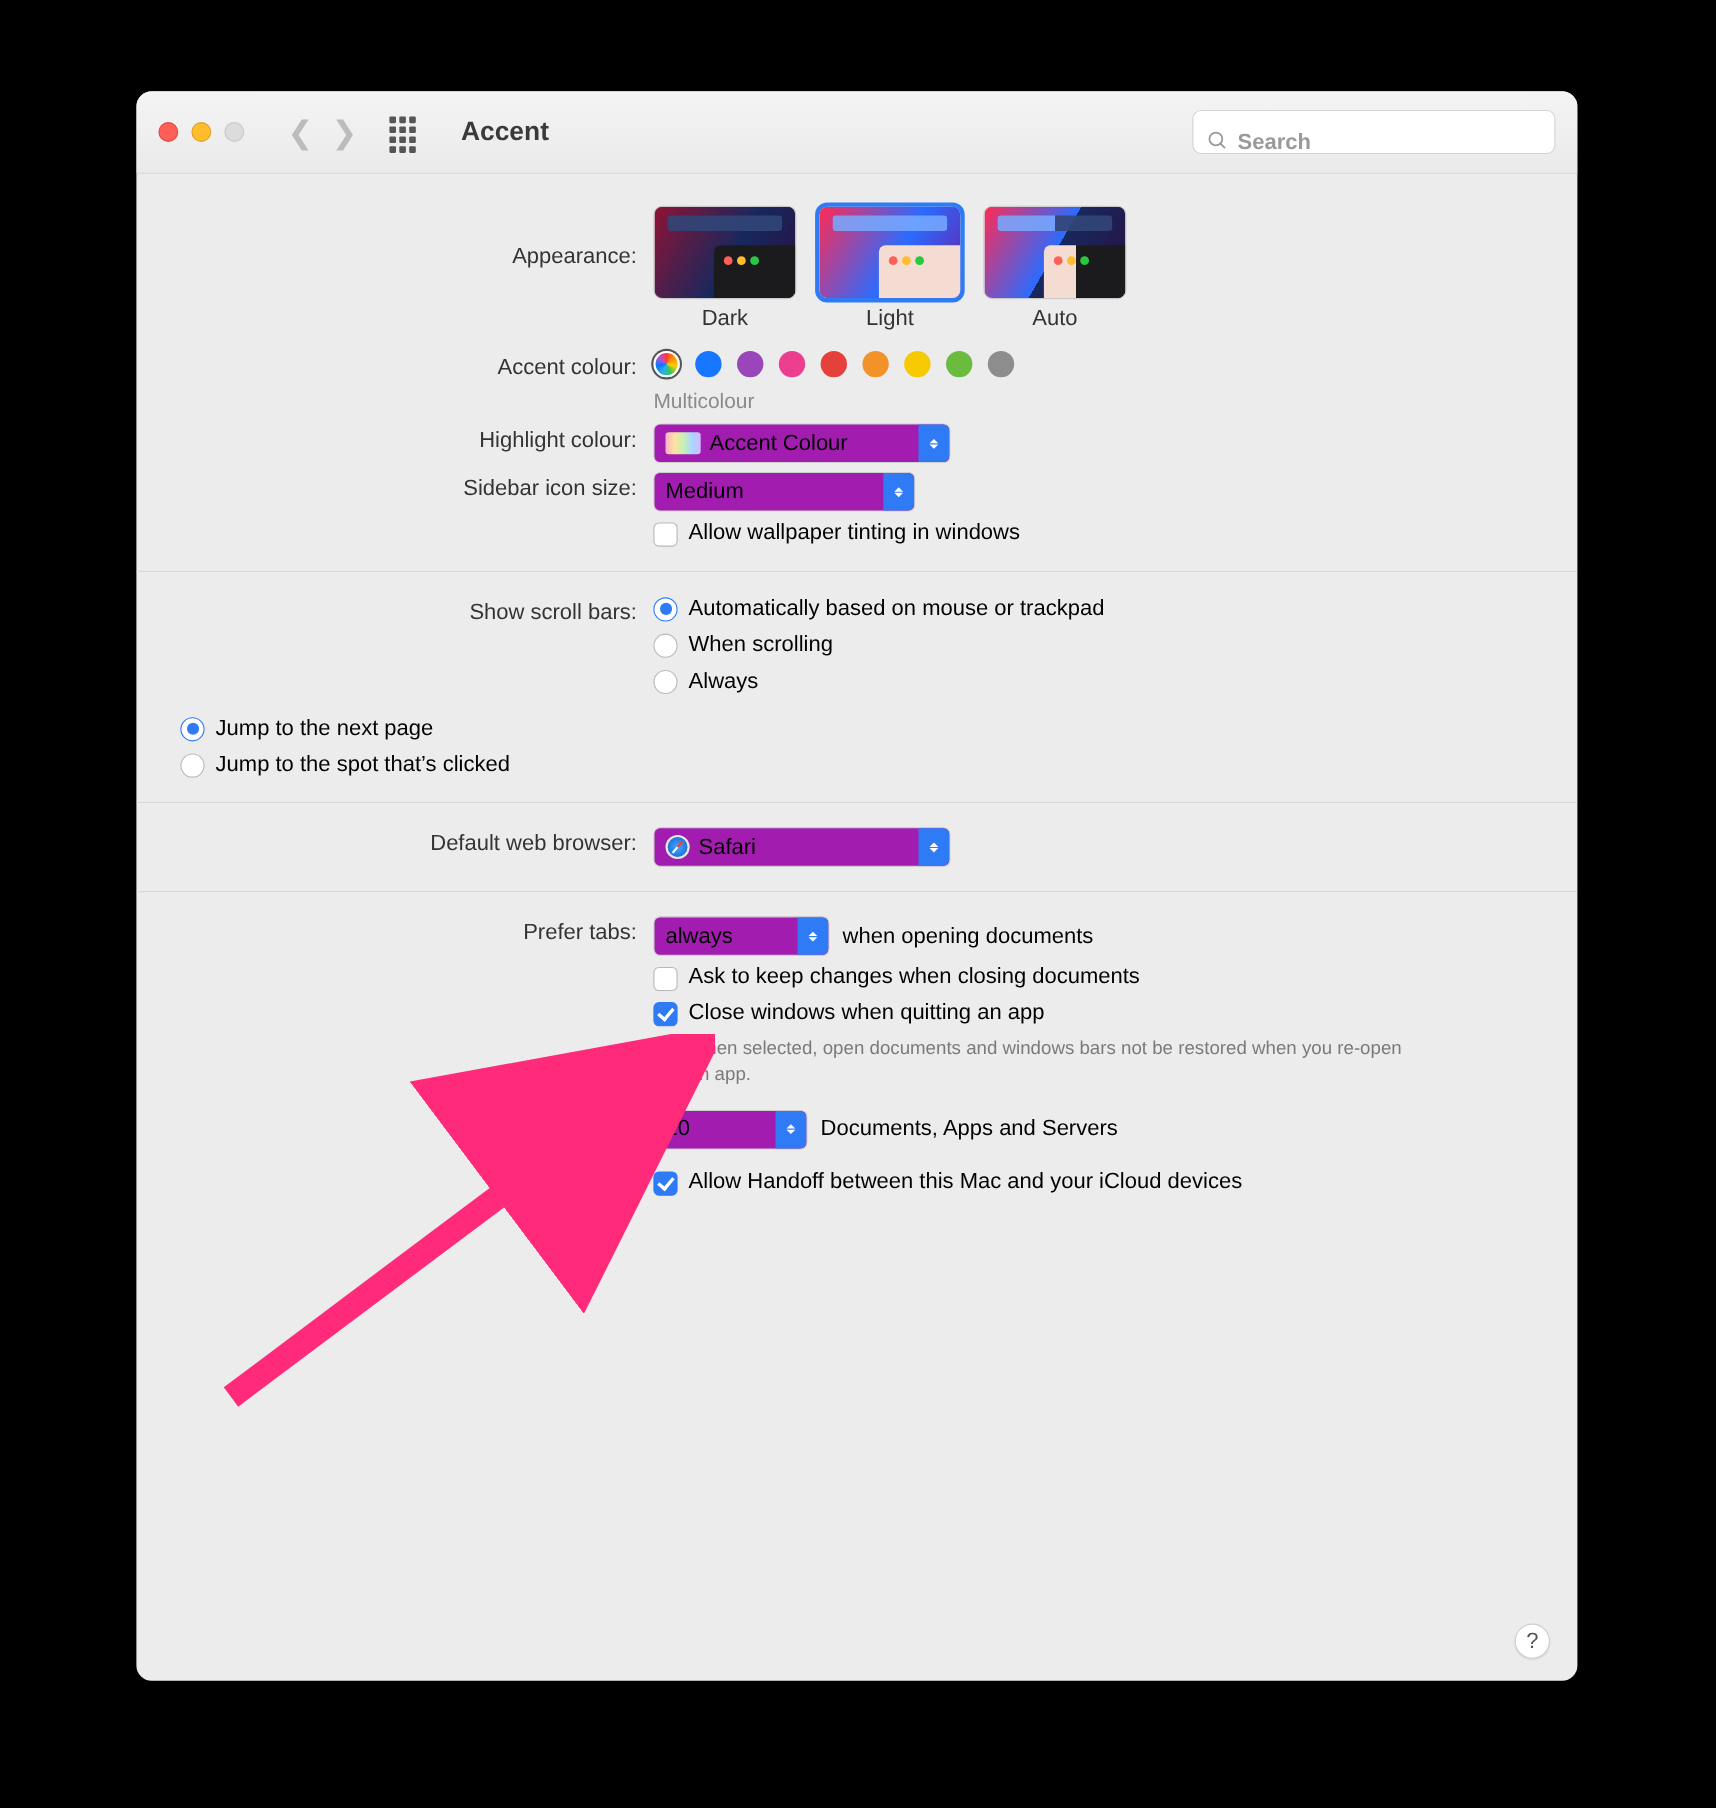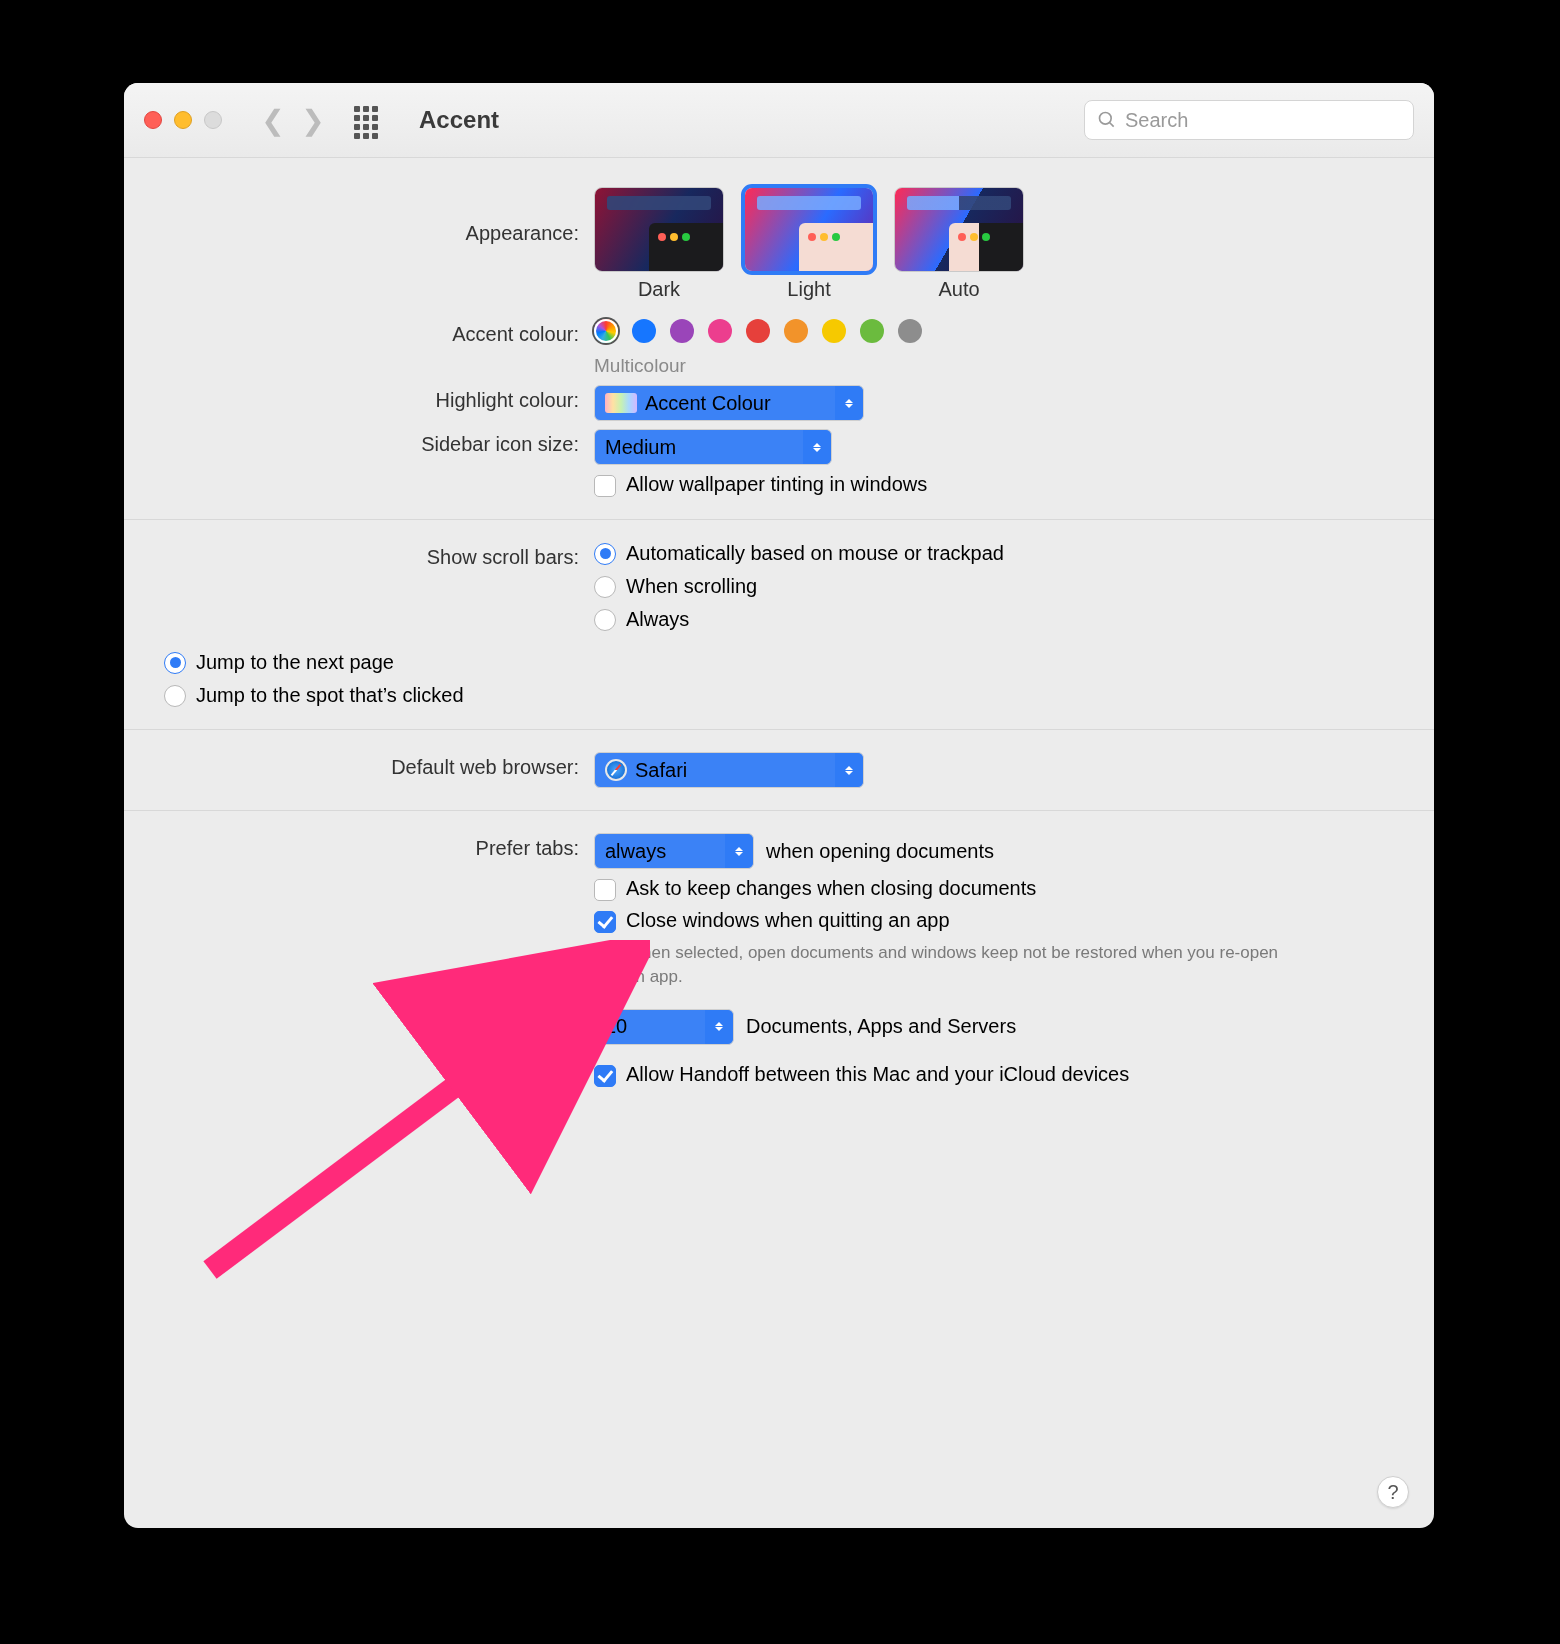--- a/index.html
+++ b/index.html
@@ -42,24 +42,25 @@
   .gridicon span { width:6px;height:6px;background:#555;border-radius:1px;}
   .title { font-weight: 600; font-size: 24px; color: #3a3a3a; margin-left:10px;}
   .search {
     margin-left: auto;
     width: 330px;
     height: 40px;
     background: #fff;
     border: 1px solid #d4d4d4;
     border-radius: 8px;
     display:flex;
-    align-items:center;
+    align-items:flex-start;
     padding: 17px 12px;
     color:#9a9a9a;
     gap:8px;
+    font-weight:bold;
   }
   .search svg { width:20px;height:20px;fill:none;stroke:#9a9a9a;stroke-width:2;}
   .content { padding: 25px 0 0 0; }
   .row { display:flex; align-items: flex-start; padding: 4px 40px; }
   .label { width: 430px; text-align: right; padding-right: 15px; padding-top: 4px; color:#333;}
   .field { flex:1; display:flex; flex-direction:column; gap: 8px; }
   .hline { border:0;border-top:1px solid #d8d8d8; margin: 18px 0;}
   
   .appear { display:flex; gap:20px;}
   .apcol { display:flex; flex-direction:column; align-items:center; gap:6px;}
@@ -71,21 +72,21 @@
   .thumb .dots { position:absolute;bottom:30px;left:63px;display:flex;gap:4px;}
   .thumb .dots i{width:8px;height:8px;border-radius:50%;display:block;}
   .aplabel { color:#333; }
   
   .accents { display:flex;gap:14px;align-items:center;}
   .ac { width:24px;height:24px;border-radius:50%;}
   .ac.sel { box-shadow: 0 0 0 2px #fff inset, 0 0 0 2px #555;}
   .subtext { color:#8a8a8a; font-size:19px; margin-top:4px;}
   
   .select {
-    display:inline-flex;align-items:center;background:#3b82f6;border:1px solid #cfcfcf;border-radius:6px;
+    display:inline-flex;align-items:center;background:#a21caf;border:1px solid #cfcfcf;border-radius:6px;
     height:36px;padding:0 0 0 10px;min-width:140px;position:relative;
   }
   .select .swatch { width:32px;height:20px;border-radius:3px;margin-right:8px;}
   .select .arrow {
     margin-left:auto;background:#2f7bf6;width:28px;height:100%;border-radius:0 6px 6px 0;
     display:flex;flex-direction:column;align-items:center;justify-content:center;gap:1px;
   }
   .select .arrow::before,.select .arrow::after{content:"";border:4px solid transparent;}
   .select .arrow::before{border-bottom-color:#fff;}
   .select .arrow::after{border-top-color:#fff;}
@@ -317,21 +318,21 @@
       </div>
     </div>
 
     <div class="row">
       <div class="label"></div>
       <div class="field">
         <div class="check">
           <div class="cb checked"></div>
           <span>Close windows when quitting an app</span>
         </div>
-        <div class="helptext">When selected, open documents and windows keep not be restored when you re-open an app.</div>
+        <div class="helptext">When selected, open documents and windows bars not be restored when you re-open an app.</div>
       </div>
     </div>
 
     <div class="row" style="margin-top:12px;">
       <div class="label">Recent items:</div>
       <div class="field">
         <div class="inline">
           <div class="select" style="width:100px;">
             <span>10</span>
             <div class="arrow"></div>

